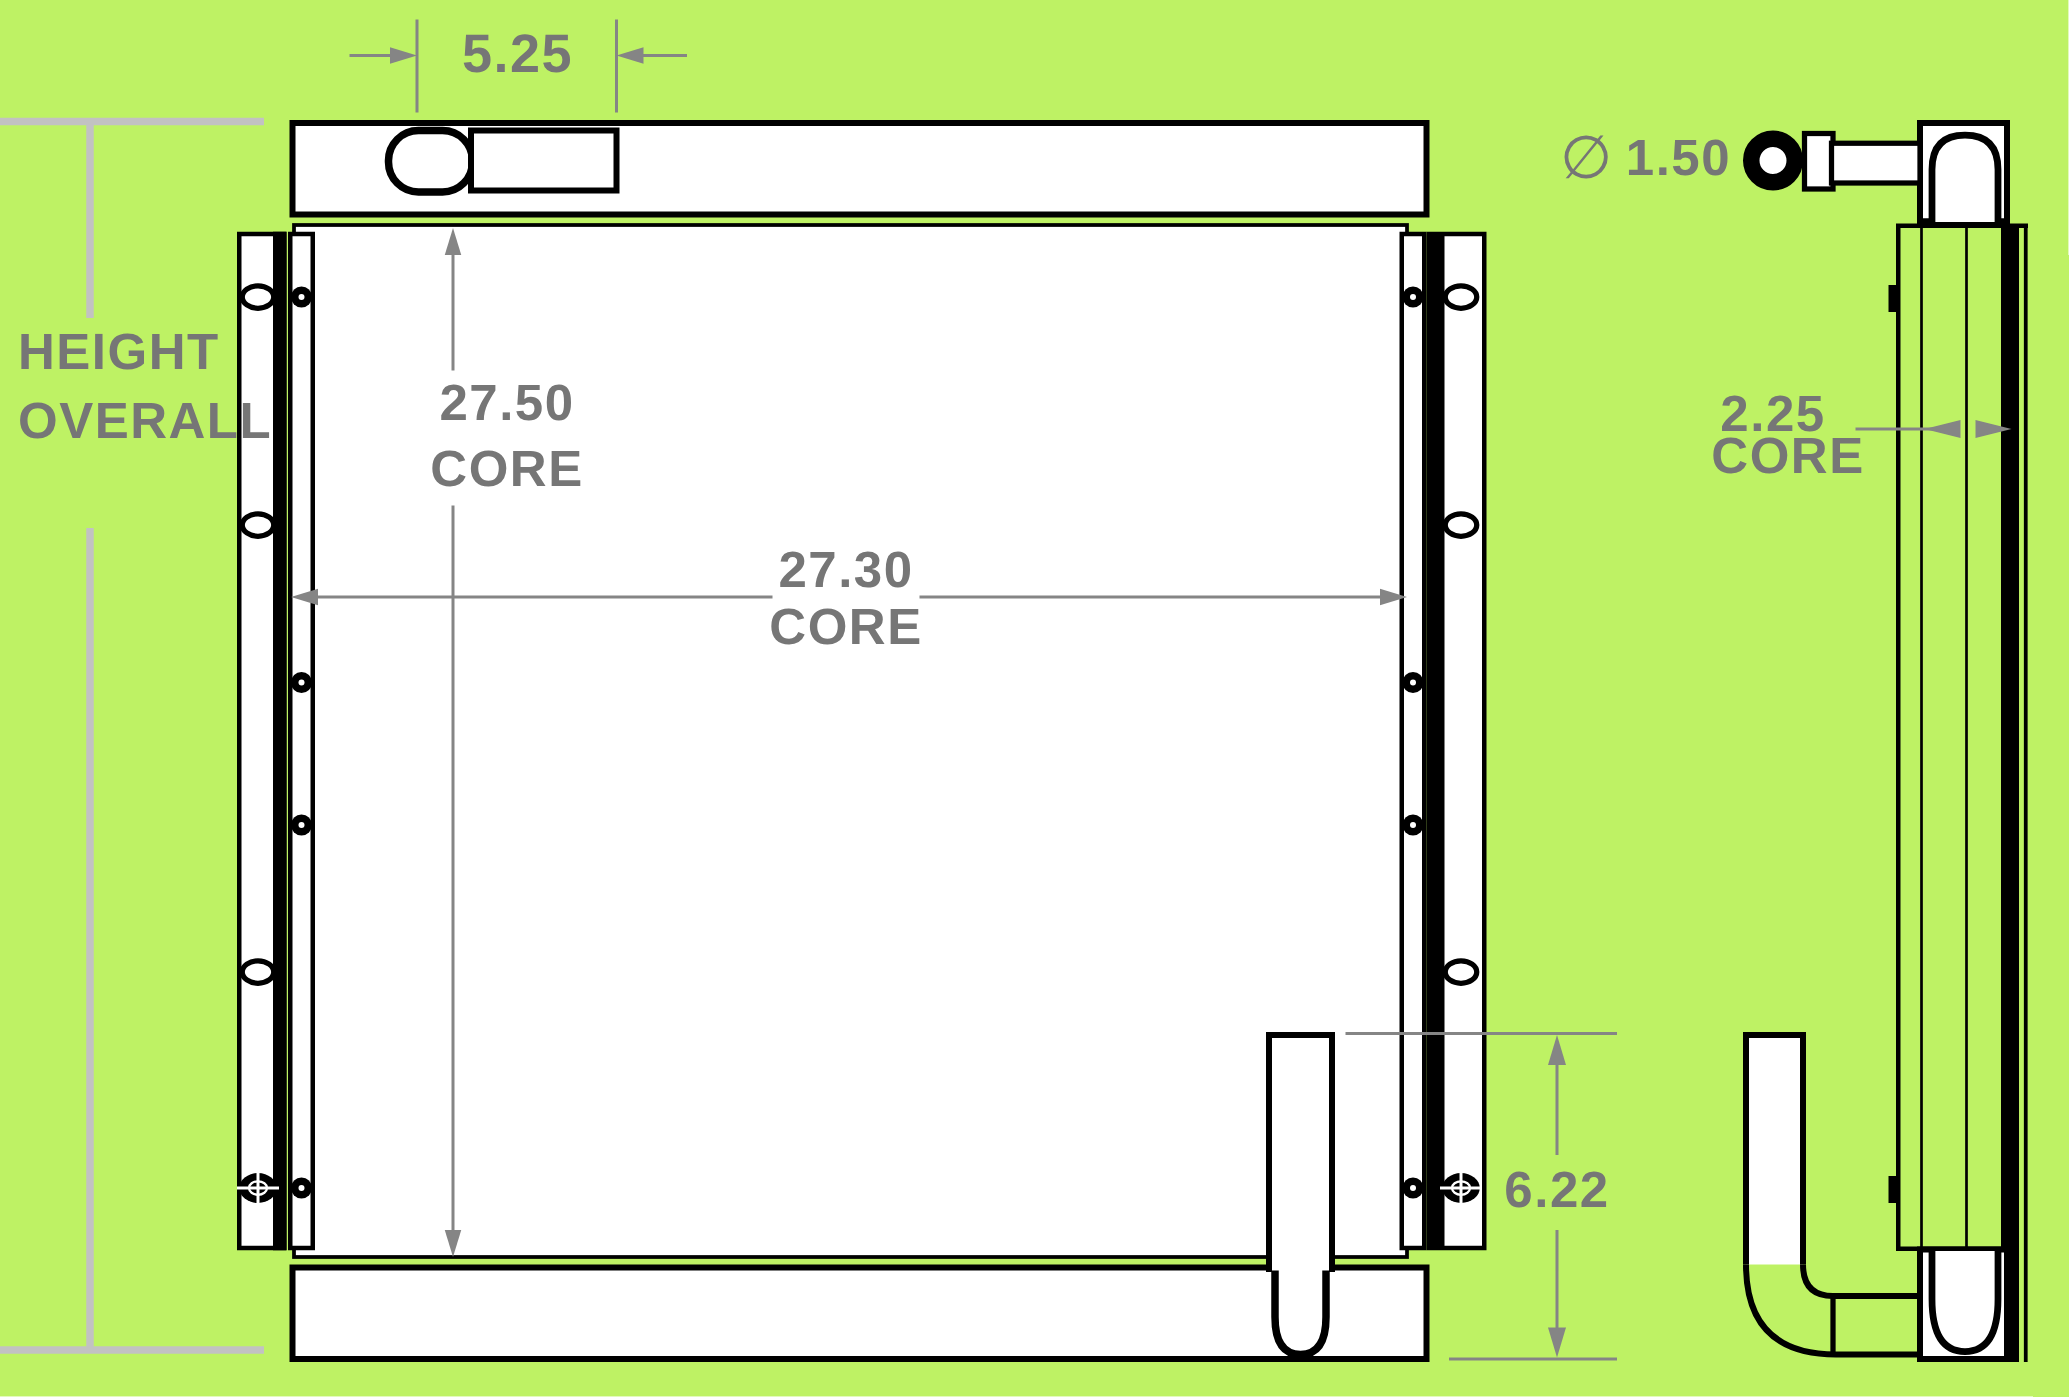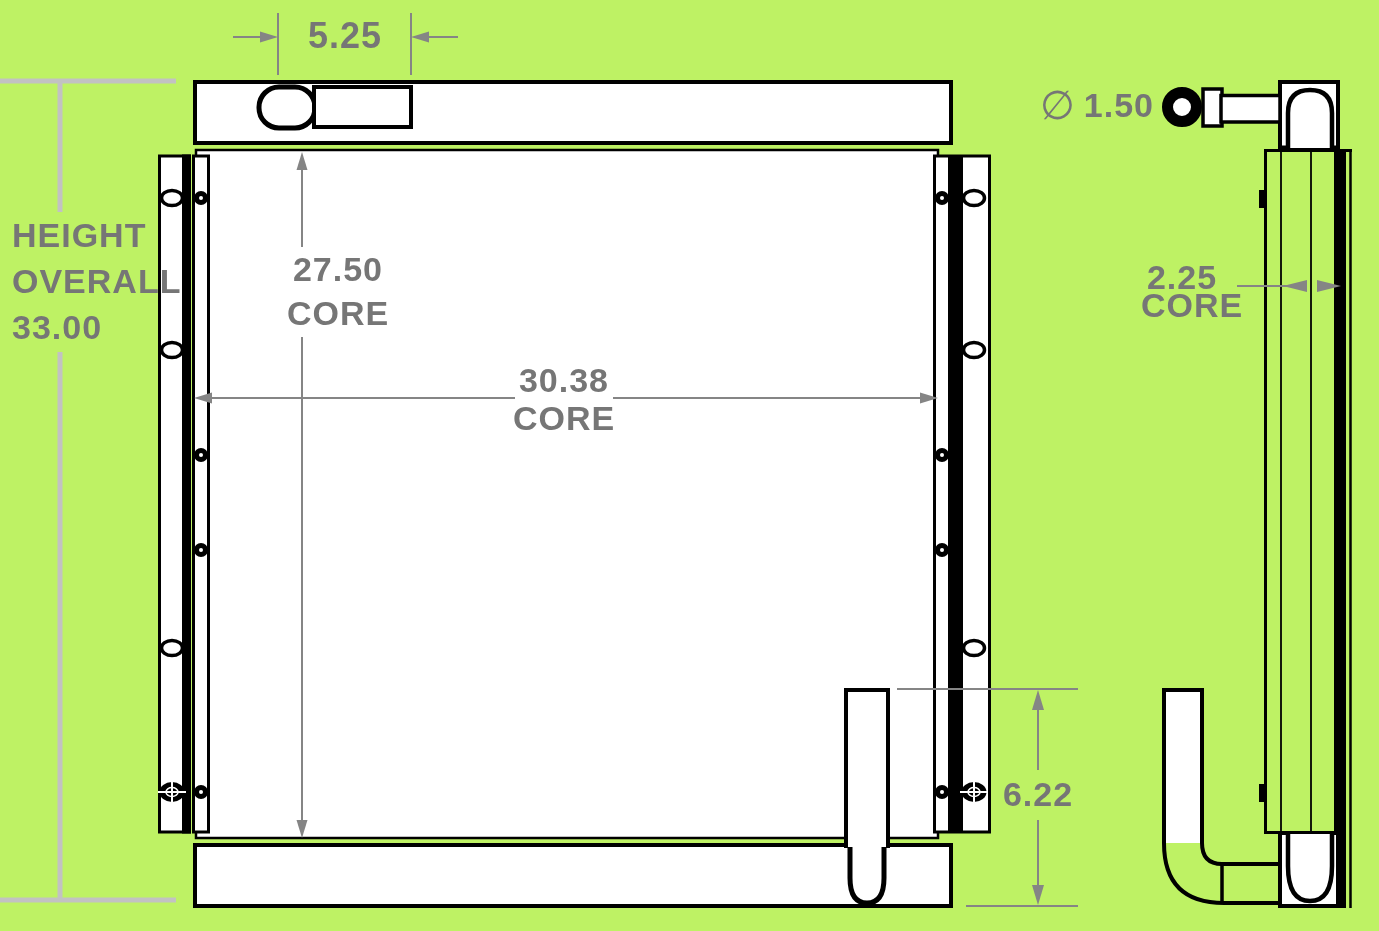--- a/index.html
+++ b/index.html
@@ -161,30 +161,29 @@
       <polygon points="1283,286 1307,280 1307,292" fill="#858585"></polygon>
       <polygon points="1341,286 1317,280 1317,292" fill="#858585"></polygon>
     </g>
   </svg>
 
   <div class="dim-text f36 center" style="left:345px;top:36px;">5.25</div>
 
   <div class="dim-text f34" style="left:12px;top:212px;line-height:46px;">
     <div>HEIGHT</div>
     <div>OVERALL</div>
-    <div>33.00</div>
   </div>
 
   <div class="dim-text f34 center" style="left:303px;top:291px;line-height:44px;margin-left:35px;">
     <div>27.50</div>
     <div>CORE</div>
   </div>
 
   <div class="dim-text f34 center" style="left:564px;top:399px;line-height:38px;">
-    <div>30.38</div>
+    <div>27.30</div>
     <div>CORE</div>
   </div>
 
   <div class="dim-text f34 center" style="left:1038px;top:794px;">6.22</div>
 
   <div class="dim-text f34" style="left:1040px;top:103px;transform:translate(0,-50%);">
     <span class="dia-sym">∅</span><span>1.50</span>
   </div>
 
   <div class="dim-text f34 center" style="left:1182px;top:277px;">2.25</div>

